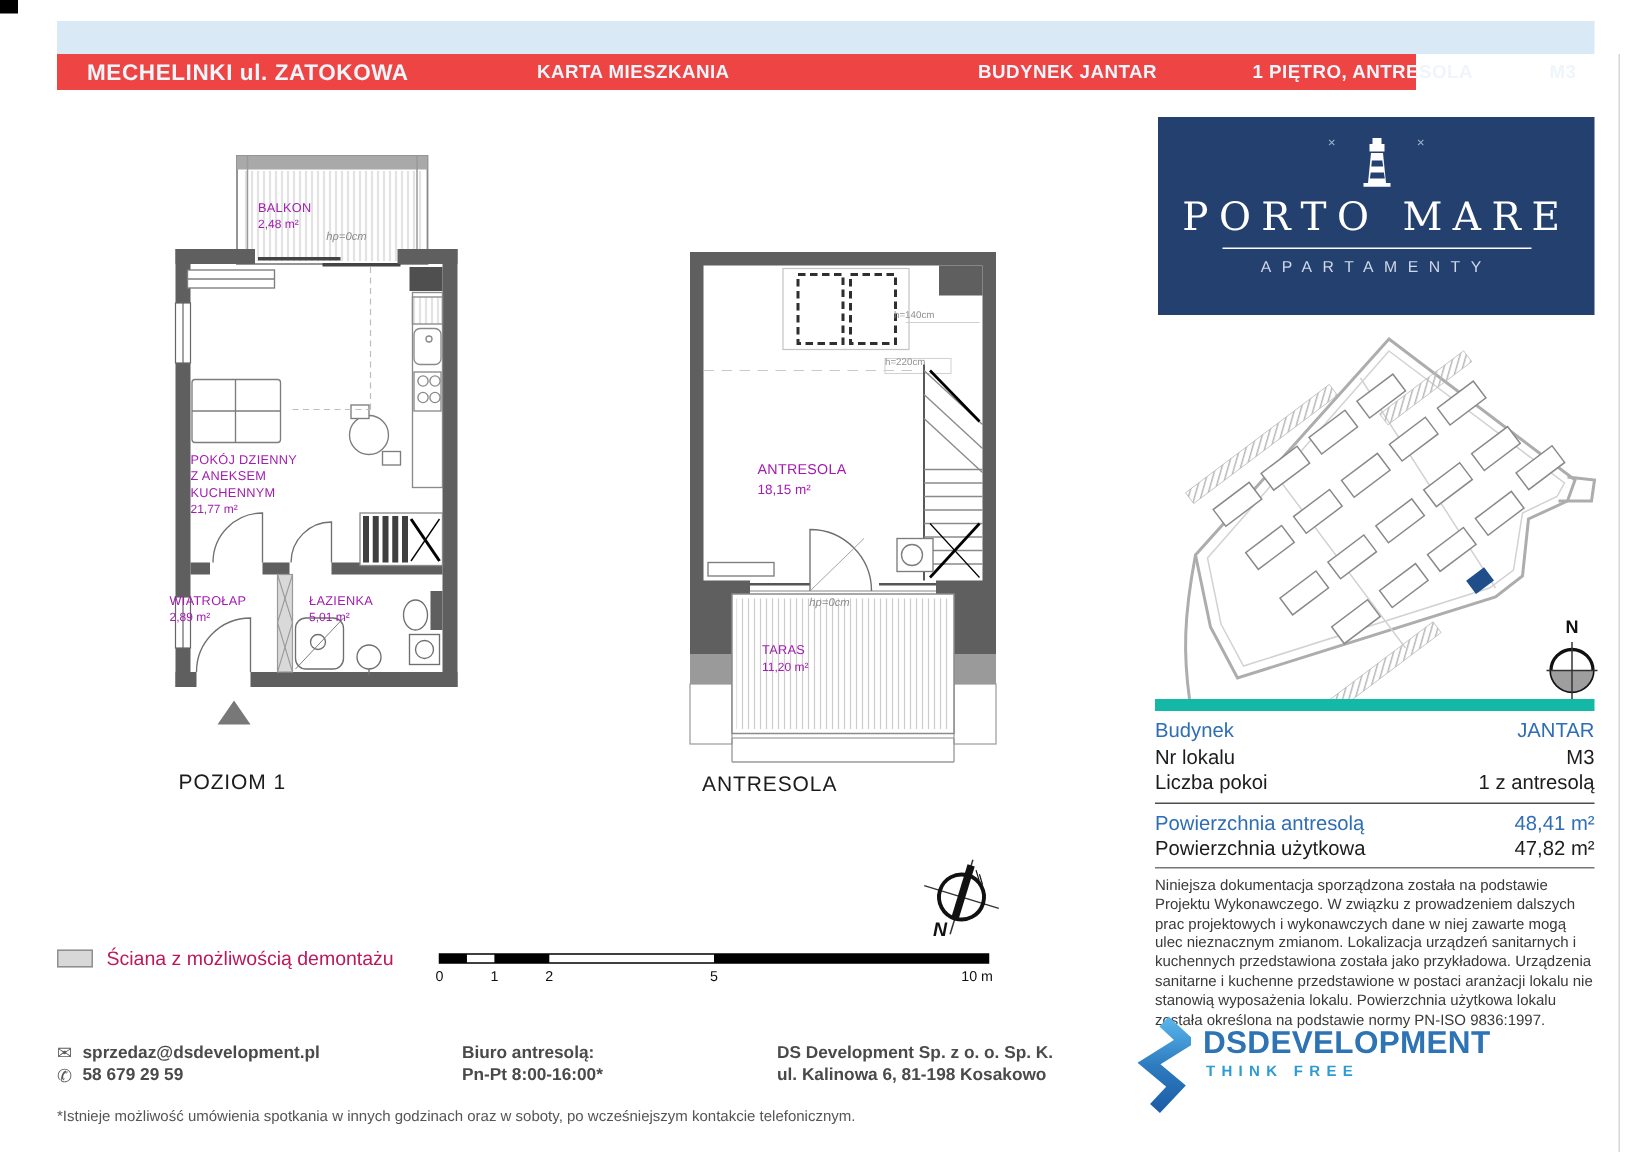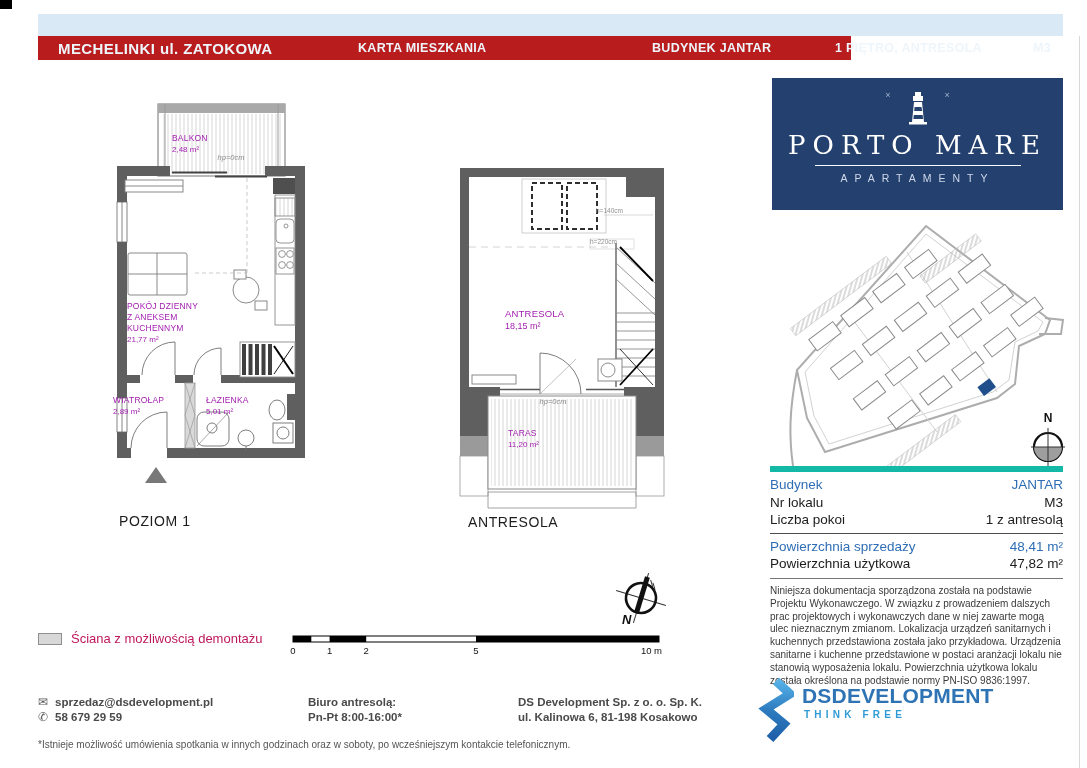--- a/index.html
+++ b/index.html
@@ -6,42 +6,42 @@
   body{
     width:1087px;height:768px;position:relative;background:#ffffff;
     font-family:"Liberation Sans",sans-serif;overflow:hidden;color:#222;
   }
   .abs{position:absolute;}
   
   .corner-mark{left:0;top:0;width:12px;height:9px;background:#000;}
   .page-edge{left:1079px;top:36px;width:1px;height:732px;background:#d8d8d8;}
   
   .strip{left:38px;top:14px;width:1025px;height:22px;background:#d9eaf6;}
-  .bar{left:38px;top:36px;width:813px;height:24px;background:#b91c1c;}
+  .bar{left:38px;top:36px;width:906px;height:24px;background:#ef4444;}
   .bar span{position:absolute;top:5px;color:#eef5fb;font-weight:bold;font-size:12.5px;letter-spacing:.3px;white-space:nowrap;}
   .bar .h-loc{left:20px;top:3.5px;font-size:15px;letter-spacing:.4px;}
   .bar .h-card{left:320px;}
   .bar .h-bld{left:614px;}
   .bar .h-floor{left:797px;}
   .bar .h-unit{left:995px;}
   
   .pm-logo{left:772px;top:78px;width:291px;height:132px;background:#24406e;text-align:center;}
   .pm-name{margin-top:4px;color:#fff;font-family:"DejaVu Serif","Liberation Serif",serif;font-size:26px;letter-spacing:7px;font-weight:normal;white-space:nowrap;}
   .pm-rule{width:206px;height:1px;background:#ffffff;margin:5px auto 6px auto;}
   .pm-tag{color:#cfd9ea;font-size:10.5px;letter-spacing:7px;white-space:nowrap;}
   .pm-x{color:#9fb0cd;font-size:9px;position:relative;top:-14px;padding:0 14px;}
   
   .room-label{color:#a21caf;line-height:1.3;}
   .room-label .rname{font-size:8.5px;letter-spacing:.2px;white-space:pre-line;}
   .room-label .rarea{font-size:8px;margin-top:1px;}
   .hp-note{font-size:7.5px;color:#8a8a8a;font-style:italic;text-align:center;}
   .h-note{font-size:6.5px;color:#909090;white-space:nowrap;}
   .plan-title{font-size:14px;color:#1c1c1c;letter-spacing:.6px;}
   
-  .info-table{left:770px;top:466px;width:293px;border-top:6px solid #14b8a6;padding-top:4px;}
+  .info-table{left:770px;top:466px;width:293px;border-top:8px solid #14b8a6;padding-top:4px;}
   .irow{display:flex;justify-content:space-between;font-size:13.5px;line-height:17.5px;color:#1c1c1c;}
   .irow.blue{color:#2f6eb5;}
   .info-split{border-top:1.5px solid #4d4d4d;margin:4px 0 4px 0;}
   .disclaimer{left:770px;top:578px;width:293px;border-top:1px solid #777;padding-top:6px;
     font-size:10px;line-height:1.28;color:#3a3a3a;}
   
   .legend{left:38px;top:631px;display:flex;align-items:center;}
   .legend-swatch{width:22px;height:10px;background:#d8d8d8;border:1px solid #8f8f8f;margin-right:9px;}
   .legend-label{font-size:13px;color:#be185d;}
   
@@ -359,21 +359,21 @@
   <div class="irow">
     <span>Nr lokalu</span>
     <span>M3</span>
   </div>
   <div class="irow">
     <span>Liczba pokoi</span>
     <span>1 z antresolą</span>
   </div>
   <div class="info-split"></div>
   <div class="irow blue">
-    <span>Powierzchnia sprzedaży</span>
+    <span>Powierzchnia antresolą</span>
     <span>48,41 m²</span>
   </div>
   <div class="irow">
     <span>Powierzchnia użytkowa</span>
     <span>47,82 m²</span>
   </div>
 </div>
 
 <div class="abs disclaimer">Niniejsza dokumentacja sporządzona została na podstawie Projektu Wykonawczego. W związku z prowadzeniem dalszych prac projektowych i wykonawczych dane w niej zawarte mogą ulec nieznacznym zmianom. Lokalizacja urządzeń sanitarnych i kuchennych przedstawiona została jako przykładowa. Urządzenia sanitarne i kuchenne przedstawione w postaci aranżacji lokalu nie stanowią wyposażenia lokalu. Powierzchnia użytkowa lokalu została określona na podstawie normy PN-ISO 9836:1997.</div>
 

